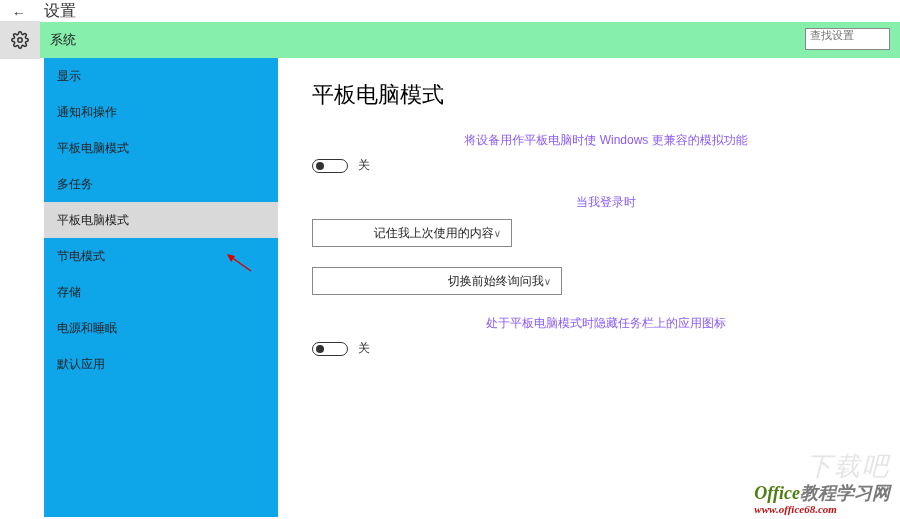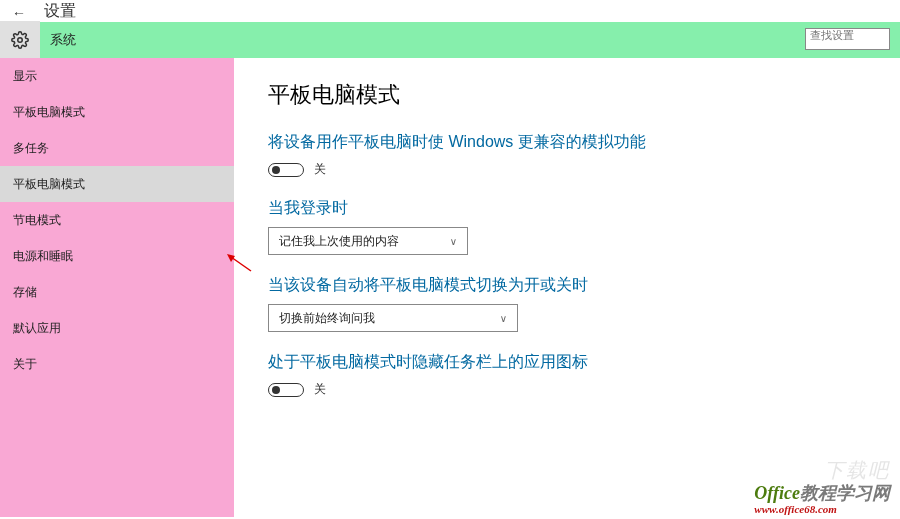--- a/index.html
+++ b/index.html
@@ -6,35 +6,35 @@
   html, body { width: 900px; height: 519px; font-family: "Microsoft YaHei", "Segoe UI", sans-serif; font-size: 12px; background: #fff; color: #000; overflow: hidden; position: relative; }
   .top-bar { height: 22px; display: flex; align-items: center; background: #fff; padding-left: 12px; gap: 18px; }
   .back-arrow { font-size: 14px; color: #333; cursor: pointer; }
   .top-title { font-size: 16px; color: #333; }
   .header-row { height: 36px; background: #86efac; display: flex; align-items: center; border-bottom: 0; }
   .gear-box { width: 40px; height: 38px; background: #e0e0e0; display: flex; align-items: center; justify-content: center; }
   .category-label { padding-left: 10px; font-size: 13px; color: #222; }
   .search-box { position: absolute; right: 10px; top: 28px; width: 85px; height: 22px; border: 1px solid #888; background: #fff; display: flex; align-items: flex-start; padding: 0 4px; }
   .search-box input { border: none; outline: none; width: 100%; font-size: 11px; color: #888; background: transparent; }
   .body-row { display: flex; height: calc(100% - 60px); }
-  .sidebar { width: 234px; background: #f9a8d4; }
+  .sidebar { width: 234px; background: #0ea5e9; margin-left: 44px; }
   .side-item { height: 36px; display: flex; align-items: center; padding-left: 10px; font-size: 12px; color: #222; cursor: pointer; border-left: 3px solid transparent; }
   .side-item.active { background: #d9d9d9; }
   .content { flex: 1; padding: 22px 0 0 34px; }
   .content h1 { font-size: 22px; font-weight: 400; margin-bottom: 22px; }
   .setting-block { margin-bottom: 20px; }
-  .setting-desc { font-size: 16px; color: #0369a1; margin-bottom: 8px; }
+  .setting-desc { font-size: 12px; color: #8b5cf6; margin-bottom: 8px; text-align: center; }
   .toggle-row { display: flex; align-items: center; gap: 10px; }
   .toggle { width: 36px; height: 14px; border: 1px solid #333; border-radius: 7px; position: relative; background: #fff; cursor: pointer; }
   .toggle .knob { position: absolute; width: 8px; height: 8px; background: #333; border-radius: 50%; top: 2px; left: 3px; }
   .toggle-label { font-size: 12px; color: #333; }
-  .dropdown { width: 250px; height: 28px; border: 1px solid #888; background: #fff; display: flex; align-items: center; justify-content: space-between; padding: 0 10px; cursor: pointer; font-size: 12px; color: #222; }
+  .dropdown { width: 250px; height: 28px; border: 1px solid #888; background: #fff; display: flex; align-items: center; justify-content: flex-end; padding: 0 10px; cursor: pointer; font-size: 12px; color: #222; }
   .chev { font-size: 10px; color: #666; }
   .arrow-annot { position: absolute; left: 225px; top: 253px; }
-  .watermark1 { position: absolute; right: 10px; bottom: 35px; font-family: "KaiTi", serif; font-size: 20px; color: rgba(150,150,150,0.25); font-style: italic; letter-spacing: 2px; }
+  .watermark1 { position: absolute; right: 10px; bottom: 35px; font-family: "KaiTi", serif; font-size: 26px; color: rgba(150,150,150,0.25); font-style: italic; letter-spacing: 2px; }
   .watermark2 { position: absolute; right: 10px; bottom: 4px; font-family: serif; font-size: 18px; font-style: italic; font-weight: bold; }
   .watermark2 .red { color: #4d7c0f; }
   .watermark2 .gray { color: #7a7a7a; text-align: center; }
   .wm-url { position: absolute; right: 12px; bottom: -2px; font-size: 11px; color: #c01414; font-style: italic; font-family: serif; }
 </style>
 </head>
 <body>
 
 <div class="top-bar">
   <span class="back-arrow">←</span>
@@ -53,42 +53,42 @@
     <input placeholder="查找设置" style="">
   </div>
 </div>
 
 <div class="body-row">
   <div class="sidebar">
     <div class="side-item">
         <span>显示</span>
       </div>
     <div class="side-item">
+        <span>通知和操作</span>
+      </div>
+    <div class="side-item">
         <span>平板电脑模式</span>
       </div>
     <div class="side-item">
         <span>多任务</span>
       </div>
     <div class="side-item active">
         <span>平板电脑模式</span>
       </div>
     <div class="side-item">
         <span>节电模式</span>
       </div>
     <div class="side-item">
+        <span>存储</span>
+      </div>
+    <div class="side-item">
         <span>电源和睡眠</span>
       </div>
     <div class="side-item">
-        <span>存储</span>
-      </div>
-    <div class="side-item">
         <span>默认应用</span>
-      </div>
-    <div class="side-item">
-        <span>关于</span>
       </div>
   </div>
 
   <div class="content">
     <h1>平板电脑模式</h1>
 
     <div class="setting-block">
       <div class="setting-desc">将设备用作平板电脑时使 Windows 更兼容的模拟功能</div>
       <div class="toggle-row">
         <div class="toggle">
@@ -100,21 +100,20 @@
 
     <div class="setting-block">
       <div class="setting-desc">当我登录时</div>
       <div class="dropdown" style="width:200px">
         <span>记住我上次使用的内容</span>
         <span class="chev">∨</span>
       </div>
     </div>
 
     <div class="setting-block">
-      <div class="setting-desc">当该设备自动将平板电脑模式切换为开或关时</div>
       <div class="dropdown">
         <span>切换前始终询问我</span>
         <span class="chev">∨</span>
       </div>
     </div>
 
     <div class="setting-block">
       <div class="setting-desc">处于平板电脑模式时隐藏任务栏上的应用图标</div>
       <div class="toggle-row">
         <div class="toggle">

